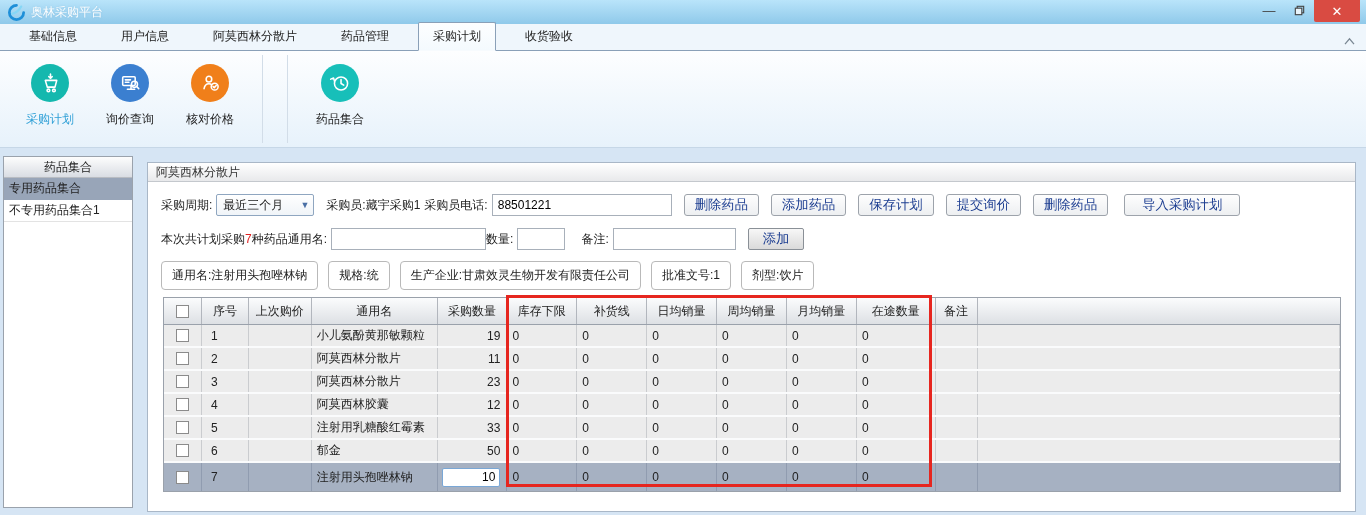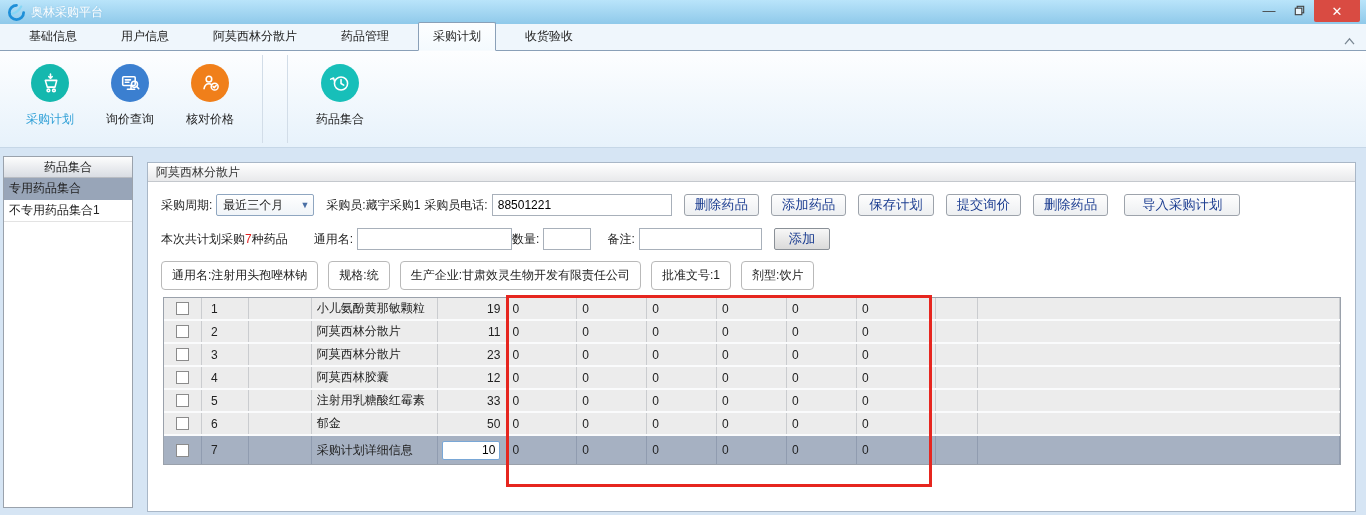--- a/index.html
+++ b/index.html
@@ -211,38 +211,55 @@
             <button class="btn">提交询价</button>
             <button class="btn">删除药品</button>
             <button class="btn wide">导入采购计划</button>
           </span>
       </div>
 
       <div class="row2">
         <span>
           <span>本次共计划采购</span><span class="red">7</span><span>种药品</span>
         </span>
-        <span class="lbl" style="margin-left:26px">通用名:</span>
+        <span class="lbl" style="">通用名:</span>
         <input class="txt" style="width: 155px;">
         <span class="lbl" style="">数量:</span>
         <input class="txt" style="width: 48px;">
         <span class="lbl" style="margin-left:16px">备注:</span>
         <input class="txt" style="width: 123px;">
         <button class="btn-add">添加</button>
       </div>
 
       <div class="row3" id="tag-row">
           <span class="tag">通用名:注射用头孢唑林钠</span>
           <span class="tag">规格:统</span>
           <span class="tag">生产企业:甘肃效灵生物开发有限责任公司</span>
           <span class="tag">批准文号:1</span>
           <span class="tag">剂型:饮片</span>
         </div>
 
       <div class="grid">
+        <div class="g-head" id="grid-head">
+            <div class="g-hcell" style="width: 38px;">
+              <span class="cb"></span>
+            </div>
+            <div class="g-hcell" style="width: 47px;">序号</div>
+            <div class="g-hcell" style="width: 63px;">上次购价</div>
+            <div class="g-hcell" style="width: 126px;">通用名</div>
+            <div class="g-hcell" style="width: 70px;">采购数量</div>
+            <div class="g-hcell" style="width: 70px;">库存下限</div>
+            <div class="g-hcell" style="width: 70px;">补货线</div>
+            <div class="g-hcell" style="width: 70px;">日均销量</div>
+            <div class="g-hcell" style="width: 70px;">周均销量</div>
+            <div class="g-hcell" style="width: 70px;">月均销量</div>
+            <div class="g-hcell" style="width: 79px;">在途数量</div>
+            <div class="g-hcell" style="width: 42px;">备注</div>
+            <div class="g-hcell" style="width: 363px;"></div>
+          </div>
         <div id="grid-body">
             <div class="g-row">
               <div class="g-cell center" style="width: 38px;">
                 <span class="cb"></span>
               </div>
               <div class="g-cell pl8" style="width: 47px;">1</div>
               <div class="g-cell " style="width: 63px;"></div>
               <div class="g-cell pl" style="width: 126px;">小儿氨酚黄那敏颗粒</div>
               <div class="g-cell right" style="width: 70px;">19</div>
               <div class="g-cell pl" style="width: 70px;">0</div>
@@ -338,21 +355,21 @@
               <div class="g-cell pl" style="width: 79px;">0</div>
               <div class="g-cell " style="width: 42px;"></div>
               <div class="g-cell" style="width: 363px;"></div>
             </div>
             <div class="g-row selected">
               <div class="g-cell center" style="width: 38px;">
                 <span class="cb"></span>
               </div>
               <div class="g-cell pl8" style="width: 47px;">7</div>
               <div class="g-cell " style="width: 63px;"></div>
-              <div class="g-cell pl" style="width: 126px;">采购计划详细信息</div>
+              <div class="g-cell pl" style="width: 126px;">注射用头孢唑林钠</div>
               <div class="g-cell right" style="width: 70px;">
                 <input class="qty-input" value="10" style="">
               </div>
               <div class="g-cell pl" style="width: 70px;">0</div>
               <div class="g-cell pl" style="width: 70px;">0</div>
               <div class="g-cell pl" style="width: 70px;">0</div>
               <div class="g-cell pl" style="width: 70px;">0</div>
               <div class="g-cell pl" style="width: 70px;">0</div>
               <div class="g-cell pl" style="width: 79px;">0</div>
               <div class="g-cell " style="width: 42px;"></div>

